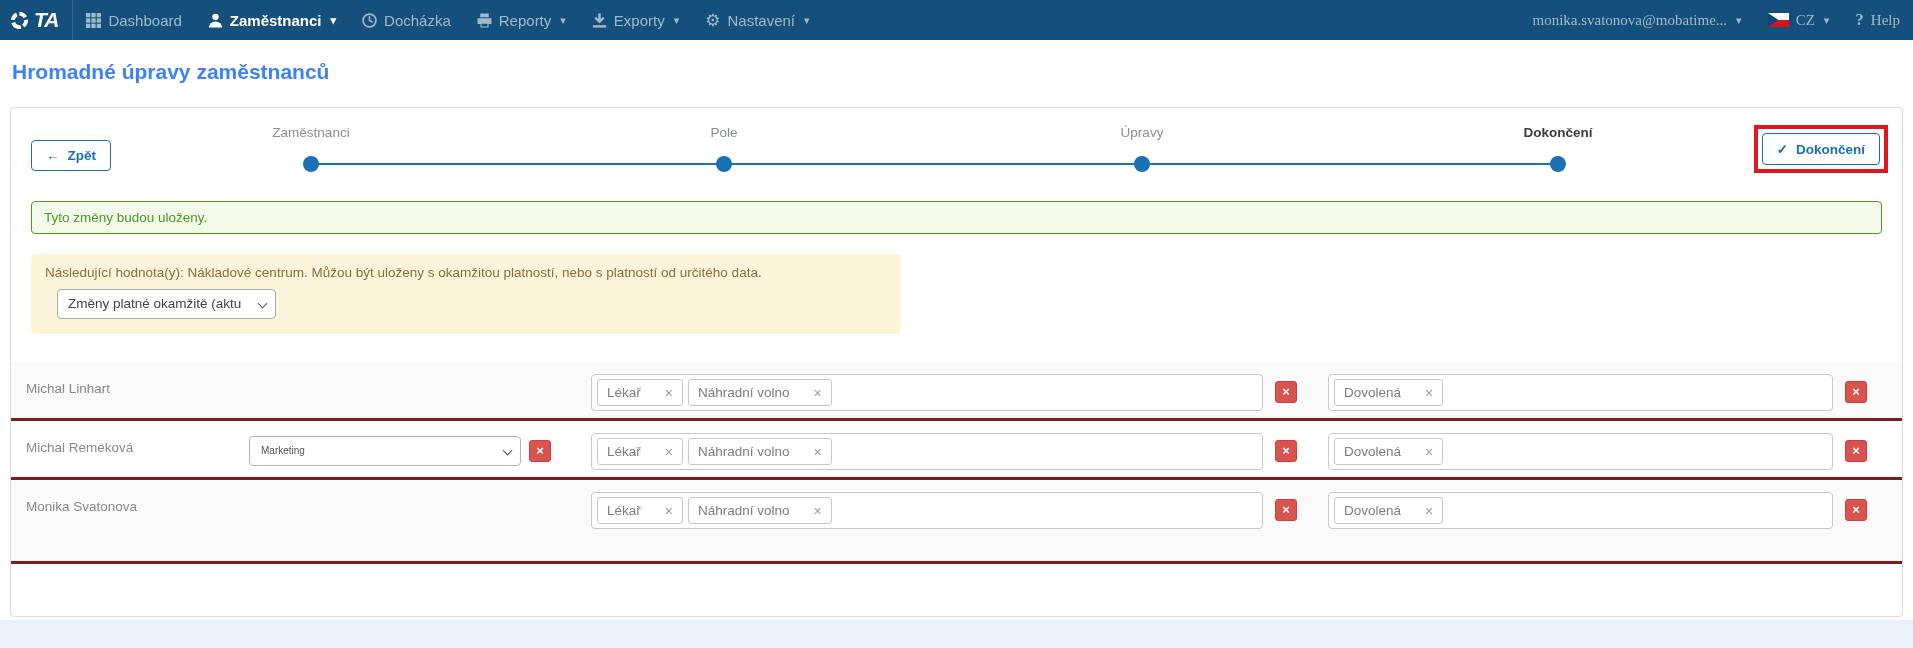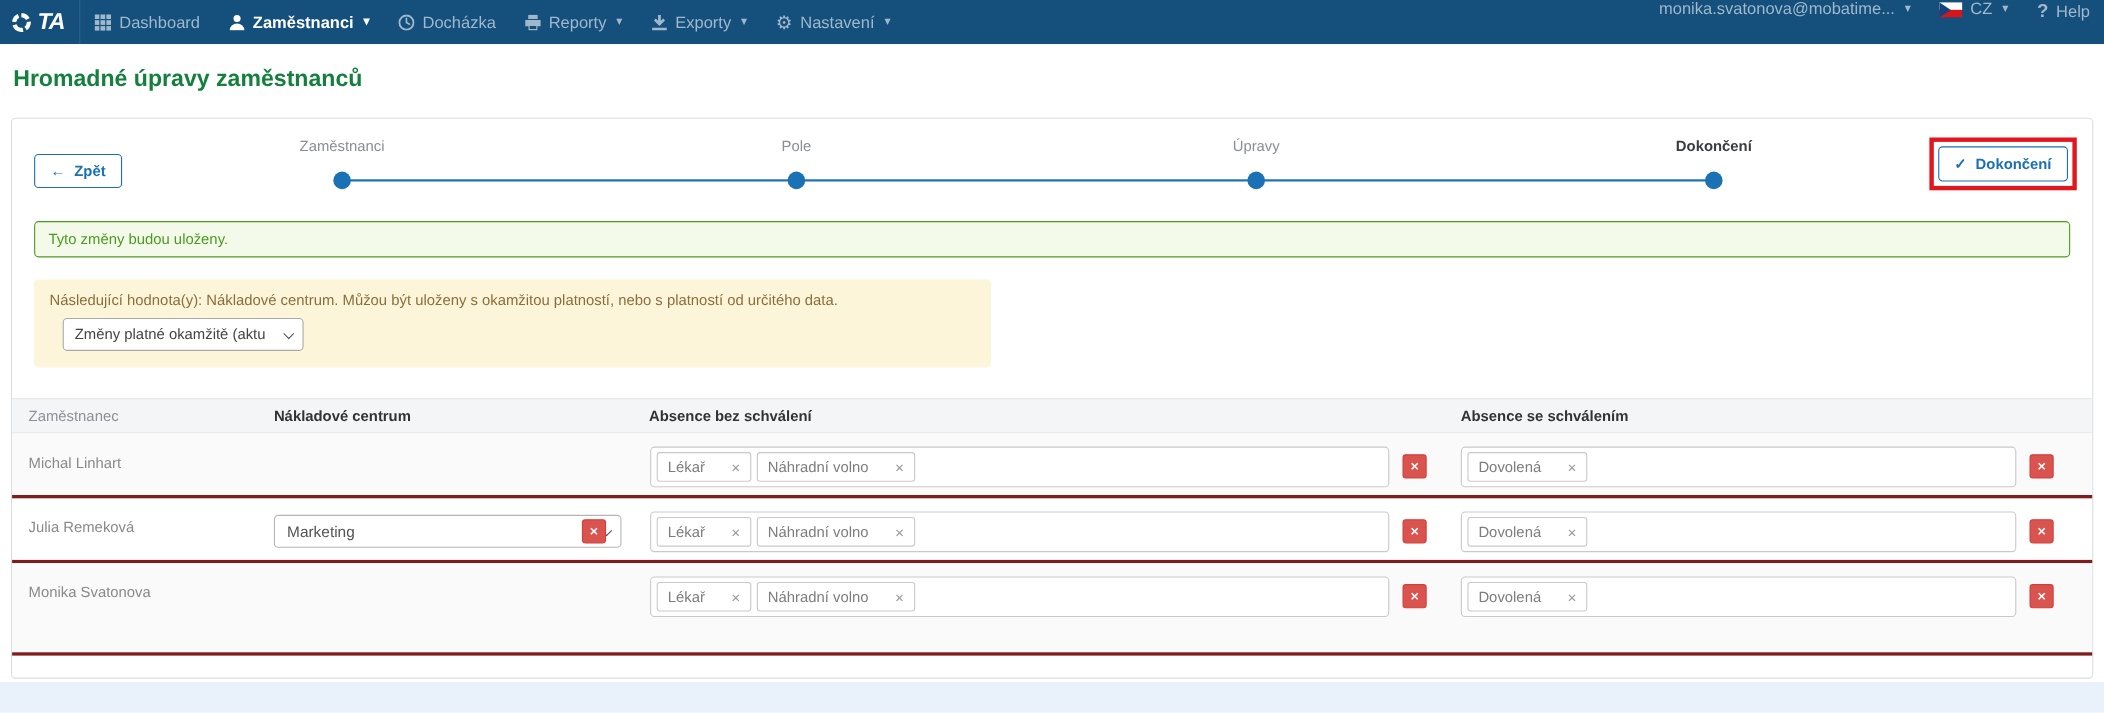--- a/index.html
+++ b/index.html
@@ -7,26 +7,26 @@
 
   
   .navbar { height:40px; background:#15507c; display:flex; align-items:stretch; color:#9fb8cb; }
   .logo { display:flex; align-items:center; gap:5px; padding:0 14px 0 10px; cursor:pointer; }
   .logo-ta { color:#fff; font-size:21px; font-weight:bold; font-style:italic; letter-spacing:-1px; }
   .nav-sep { width:1px; background:#2a6391; margin:0; }
   .nav-item { display:flex; align-items:center; gap:7px; padding:0 13px; font-size:15px; color:#9fb8cb; text-decoration:none; cursor:pointer; white-space:nowrap; }
   .nav-item svg { flex:0 0 auto; }
   .nav-item.active { color:#ffffff; font-weight:bold; }
   .caret { font-size:11px; line-height:1; margin-left:2px; }
-  .nav-right { margin-left:auto; display:flex; align-items:flex-start; }
+  .nav-right { margin-left:auto; display:flex; align-items:center;font-family:Liberation Serif, serif; }
   .help-q { font-weight:bold; font-size:17px; }
   .gear-glyph { font-size:17px; line-height:1; }
 
   
-  .page-title { font-size:21px; font-weight:bold; color:#15803d; margin:20px 0 0 12px; height:26px; }
+  .page-title { font-size:21px; font-weight:bold; color:#3b82f6; margin:20px 0 0 12px; height:26px; }
 
   .card { position:relative; margin:21px 10px 0 10px; height:510px; background:#fff; border:1px solid #d9dee3; border-radius:4px; }
 
   
   .wizard-header { position:relative; height:93px; }
   .btn-outline { display:inline-flex; align-items:center; gap:8px; background:#fff; border:1px solid #1a6fb5; border-radius:4px; color:#1a6fb5; font-size:13.5px; font-weight:bold; padding:7px 14px; cursor:pointer; font-family:"Liberation Sans", sans-serif; }
   .back-btn { position:absolute; left:20px; top:32px; }
   .finish-wrap { position:absolute; right:14px; top:17px; border:4px solid #e2171e; padding:4px; background:transparent; }
   .step-label { position:absolute; top:17px; transform:translateX(-50%); font-size:13.5px; color:#8a8f95; white-space:nowrap; }
   .step-label.active { color:#3a3d40; font-weight:bold; }
@@ -53,21 +53,21 @@
   .emp-name { position:absolute; left:15px; top:19px; font-size:13.5px; color:#8a8a8a; white-space:nowrap; }
   .ms-box { position:absolute; top:12px; height:37px; background:#fff; border:1px solid #c9c9c9; border-radius:4px; padding:4px 5px; display:flex; gap:5px; align-items:center; }
   .ms-c3 { left:580px; width:672px; }
   .ms-c4 { left:1317px; width:505px; }
   .tag { display:inline-flex; align-items:center; gap:24px; height:27px; background:#fff; border:1px solid #c9c9c9; border-radius:3px; padding:0 9px; font-size:13.5px; color:#7d7d7d; white-space:nowrap; }
   .tag-x { color:#9a9a9a; cursor:pointer; font-size:14px; }
   .xbtn { position:absolute; top:19px; width:22px; height:22px; background:#d9534f; border:1px solid #d43f3a; border-radius:3px; color:#fff; font-weight:bold; font-size:13px; line-height:20px; text-align:center; cursor:pointer; }
   .x-c3 { left:1264px; }
   .x-c4 { left:1834px; }
   .x-c2 { left:518px; }
-  .cc-select { position:absolute; left:238px; top:15px; width:316px; height:30px; background:#fff; border:1px solid #b5b5b5; border-radius:4px; font-size:14px; color:#555; line-height:28px; padding:0 24px 0 11px; cursor:pointer; }
+  .cc-select { position:absolute; left:238px; top:15px; width:272px; height:30px; background:#fff; border:1px solid #b5b5b5; border-radius:4px; font-size:10px; color:#555; line-height:28px; padding:0 24px 0 11px; cursor:pointer; }
 
   .footer-strip { margin-top:3px; width:100%; height:28px; background:#e9f1fa; }
 </style>
 </head>
 <body>
 
 <nav class="navbar">
   <div class="logo">
     <svg width="19" height="19" viewBox="0 0 16 16">
       <circle cx="8" cy="8" r="5.6" fill="none" stroke="#ffffff" stroke-width="3.2" stroke-dasharray="6 2.2" transform="rotate(100 8 8)"></circle>
@@ -187,26 +187,20 @@
 
   <div class="info-box">
     <div>Následující hodnota(y): Nákladové centrum. Můžou být uloženy s okamžitou platností, nebo s platností od určitého data.</div>
     <div class="fake-select">
       <span>Změny platné okamžitě (aktu</span>
       <span class="chev"></span>
     </div>
   </div>
 
   <div class="tbl">
-    <div class="thead">
-      <span class="th muted" style="left:15px;">Zaměstnanec</span>
-      <span class="th" style="left:238px;">Nákladové centrum</span>
-      <span class="th" style="left:579px;">Absence bez schválení</span>
-      <span class="th" style="left:1317px;">Absence se schválením</span>
-    </div>
 
     <div class="trow r1 shade">
       <span class="emp-name">Michal Linhart</span>
       <div class="ms-box ms-c3">
         <span class="tag">
           <span>Lékař</span>
           <span class="tag-x">×</span>
         </span>
         <span class="tag">
           <span>Náhradní volno</span>
@@ -217,21 +211,21 @@
       <div class="ms-box ms-c4">
         <span class="tag">
           <span>Dovolená</span>
           <span class="tag-x">×</span>
         </span>
       </div>
       <span class="xbtn x-c4">×</span>
     </div>
 
     <div class="trow r2">
-      <span class="emp-name">Julia Remeková</span>
+      <span class="emp-name">Michal Remeková</span>
       <div class="cc-select">
         <span>Marketing</span>
         <span class="chev"></span>
       </div>
       <span class="xbtn x-c2">×</span>
       <div class="ms-box ms-c3">
         <span class="tag">
           <span>Lékař</span>
           <span class="tag-x">×</span>
         </span>

